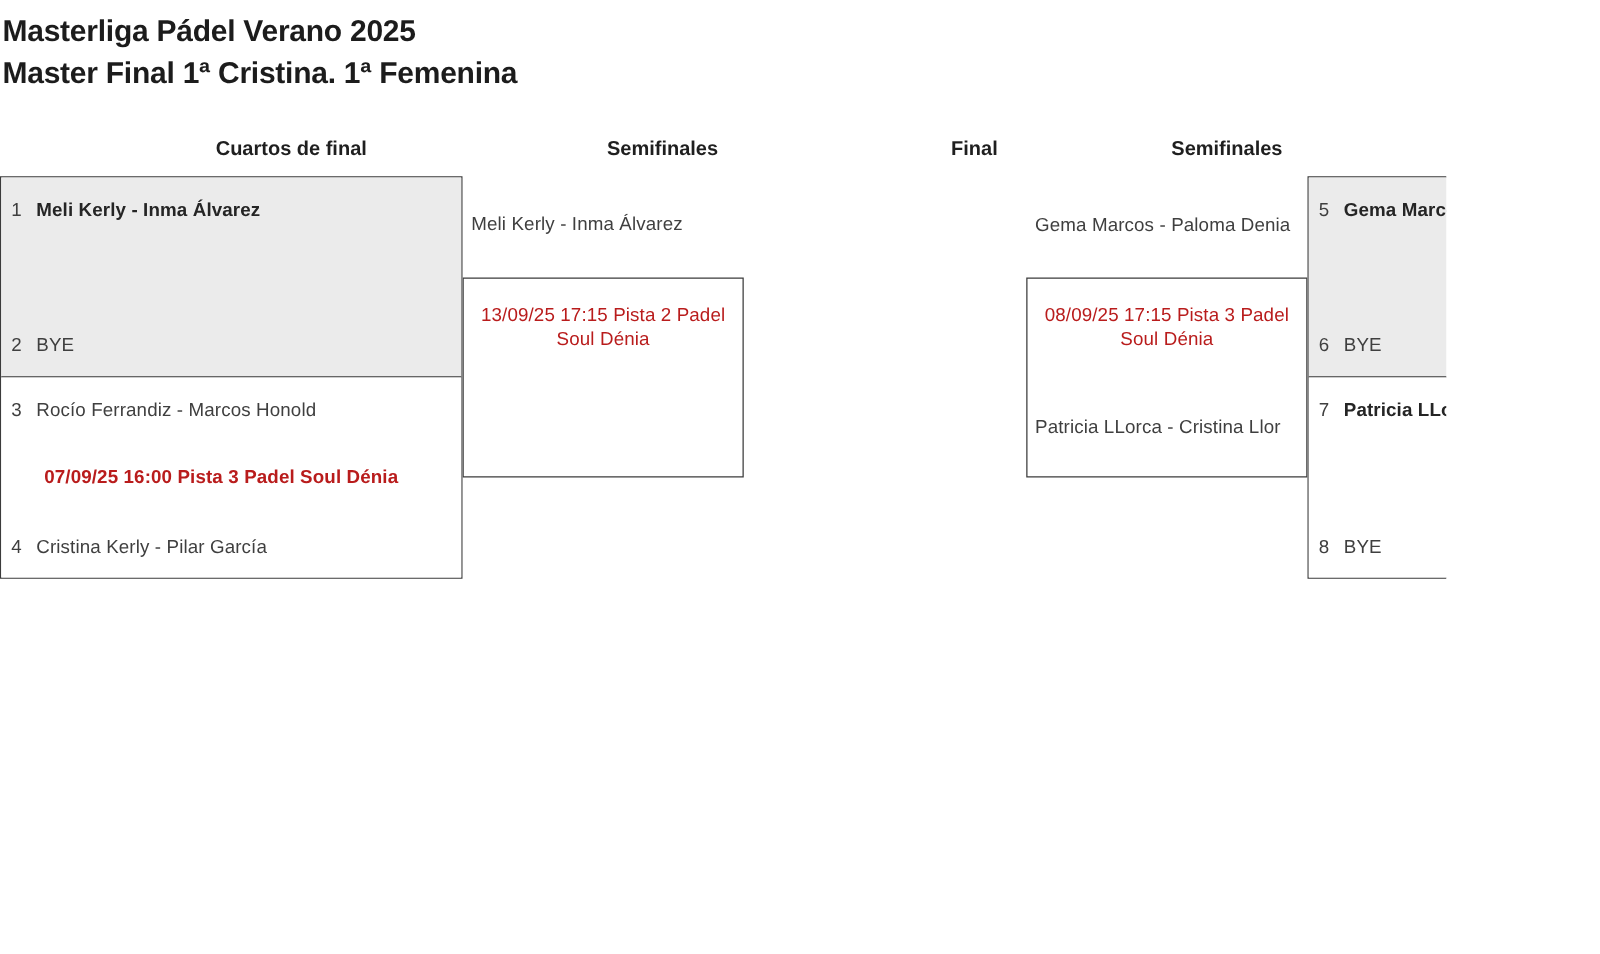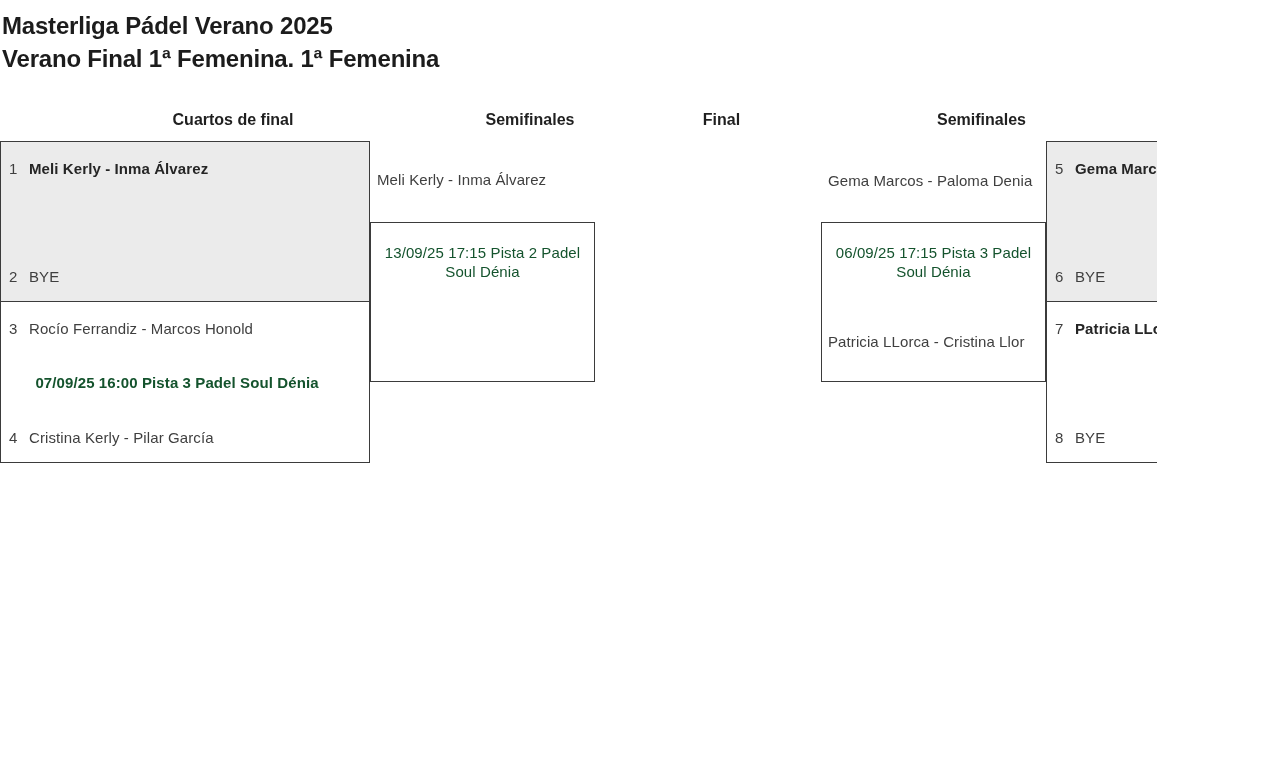--- a/index.html
+++ b/index.html
@@ -9,35 +9,35 @@
   .titles{position:absolute;left:2px;top:9px;}
   .title{font-size:24px;font-weight:700;color:#1c1c1c;line-height:33px;letter-spacing:-0.2px;}
 
   .logo{position:absolute;left:1202px;top:3px;width:76px;height:76px;cursor:pointer;}
 
   .bracket{position:absolute;left:0;top:0;width:1416px;height:520px;}
 
   .round-header{position:absolute;top:111px;font-size:16px;font-weight:700;color:#1f1f1f;text-align:center;margin-left:48px;}
   #rh-qf-left{left:0;width:370px;}
   #rh-sf-left{left:370px;width:224px;}
-  #rh-final{left:560px;width:227px;}
+  #rh-final{left:618px;width:227px;}
   #rh-sf-right{left:821px;width:225px;}
   #rh-qf-right{left:1046px;width:370px;}
 
   .sf-box{position:absolute;top:222px;width:225px;height:160px;border:1px solid #3b3b3b;box-sizing:border-box;background:#fff;}
   #sf-left-box{left:370px;}
   #sf-right-box{left:821px;}
 
   .sf-label{position:absolute;font-size:15px;color:#3f3f3f;white-space:nowrap;overflow:hidden;letter-spacing:0.1px;}
   #sf-left-team1{left:377px;top:171px;width:214px;}
   #sf-left-team2{left:377px;top:333px;width:214px;}
   #sf-right-team1{left:828px;top:172px;width:216px;}
   #sf-right-team2{left:828px;top:333px;width:216px;}
 
-  .sched{font-size:15px;color:#14532d;line-height:19px;text-align:center;letter-spacing:0.1px;}
+  .sched{font-size:15px;color:#b91c1c;line-height:19px;text-align:center;letter-spacing:0.1px;}
   .sf-sched{position:absolute;top:243px;width:201px;}
   #sf-left-sched{left:382px;}
   #sf-right-sched{left:833px;}
   #final-sched{position:absolute;left:598px;top:325px;width:220px;}
 
   .qf{position:absolute;top:141px;width:370px;border:1px solid #3b3b3b;box-sizing:border-box;background:#fff;}
   #qf-left{left:0;}
   #qf-right{left:1046px;}
   .match{position:relative;height:160px;background:#fff;}
   .match.first{height:159px;border-bottom:1px solid #3b3b3b;background:#ebebeb;}
@@ -50,21 +50,21 @@
   .team-name{font-weight:400;}
   .team-name.adv{font-weight:700;color:#252525;}
 </style>
 </head>
 <body>
 
 <div class="page">
 
   <div class="titles">
     <div class="title">Masterliga Pádel Verano 2025</div>
-    <div class="title">Verano Final 1ª Femenina. 1ª Femenina</div>
+    <div class="title">Master Final 1ª Cristina. 1ª Femenina</div>
   </div>
 
   <div class="logo">
     <svg width="76" height="76" viewBox="0 0 76 76">
       <g opacity="0.22" stroke="#f4502a" fill="none">
         <ellipse cx="29" cy="37" rx="9.5" ry="15" stroke-width="2.5" transform="rotate(-28 29 37)"></ellipse>
         <ellipse cx="47" cy="37" rx="9.5" ry="15" stroke-width="2.5" transform="rotate(28 47 37)"></ellipse>
         <circle cx="38" cy="13.5" r="3.2" stroke-width="1.5"></circle>
         <circle cx="20" cy="24" r="0.9" fill="#f4502a" stroke="none"></circle>
         <circle cx="56" cy="24" r="0.9" fill="#f4502a" stroke="none"></circle>
@@ -98,21 +98,21 @@
     <div class="sf-box" id="sf-left-box"></div>
     <div class="sf-box" id="sf-right-box"></div>
 
     <div class="sf-label" id="sf-left-team1">Meli Kerly - Inma Álvarez</div>
     <div class="sf-label" id="sf-left-team2"></div>
     <div class="sched sf-sched" id="sf-left-sched">13/09/25 17:15 Pista 2 Padel Soul Dénia</div>
 
 
     <div class="sf-label" id="sf-right-team1">Gema Marcos - Paloma Denia</div>
     <div class="sf-label" id="sf-right-team2">Patricia LLorca - Cristina Llor</div>
-    <div class="sched sf-sched" id="sf-right-sched">06/09/25 17:15 Pista 3 Padel Soul Dénia</div>
+    <div class="sched sf-sched" id="sf-right-sched">08/09/25 17:15 Pista 3 Padel Soul Dénia</div>
 
     <div class="qf" id="qf-left">
       <div class="match first">
         <div class="team-row pos-top">
           <span class="seed">1</span>
           <span class="team-name adv">Meli Kerly - Inma Álvarez</span>
         </div>
         <div class="sched"></div>
         <div class="team-row pos-bottom">
           <span class="seed">2</span>

